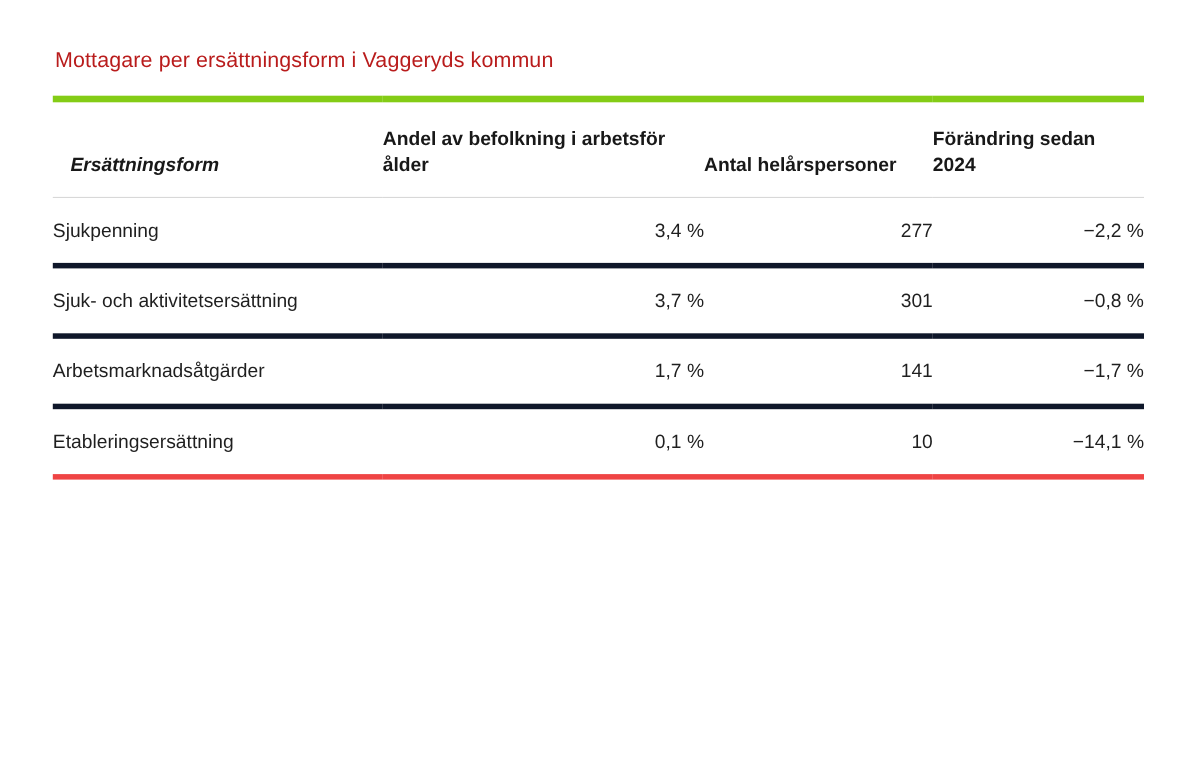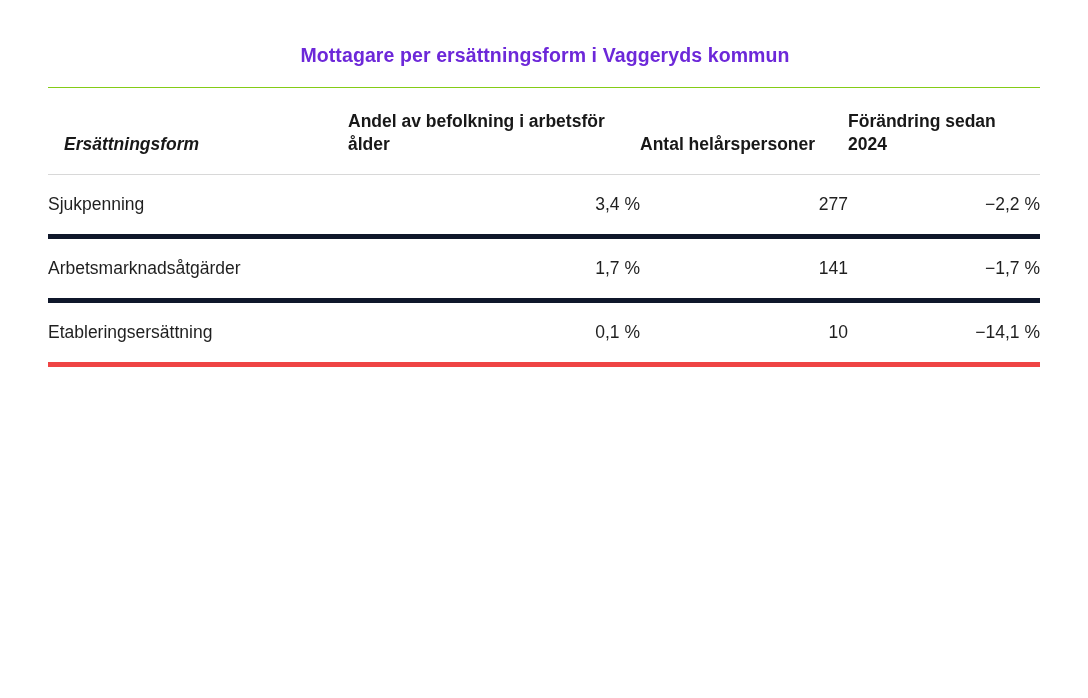--- a/index.html
+++ b/index.html
@@ -16,39 +16,38 @@
   }
   .page {
     box-sizing: border-box;
     width: 1088px;
     height: 698px;
     padding: 44px 48px 0 48px;
     background: #ffffff;
   }
   .table-title {
     font-size: 19.5px;
-    font-weight: bold;
+    font-weight: normal;
     letter-spacing: 0.1px;
-    color: #6d28d9;
+    color: #b91c1c;
     margin: 0 0 20px 2px;
-    text-align: center;
   }
   table.stat-table {
     width: 992px;
     border-collapse: collapse;
     table-layout: fixed;
   }
   table.stat-table thead th {
     font-size: 17.5px;
     font-weight: bold;
     color: #181818;
     line-height: 1.32;
     vertical-align: bottom;
     padding: 22px 0 18px 0;
-    border-top: 1px solid #84cc16;
+    border-top: 6px solid #84cc16;
     border-bottom: 1px solid #d8d8d8;
   }
   table.stat-table thead th.c-form {
     text-align: left;
     padding-left: 16px;
     font-style: italic;
   }
   table.stat-table thead th.c-share,
   table.stat-table thead th.c-count,
   table.stat-table thead th.c-change {
@@ -114,20 +113,28 @@
       <tr>
         <td class="c-form">
             <span class="wrap-cell">Sjukpenning</span>
           </td>
         <td class="c-share">3,4 %</td>
         <td class="c-count">277</td>
         <td class="c-change">−2,2 %</td>
       </tr>
       <tr>
         <td class="c-form">
+            <span class="wrap-cell">Sjuk- och aktivitetsersättning</span>
+          </td>
+        <td class="c-share">3,7 %</td>
+        <td class="c-count">301</td>
+        <td class="c-change">−0,8 %</td>
+      </tr>
+      <tr>
+        <td class="c-form">
             <span class="wrap-cell">Arbetsmarknadsåtgärder</span>
           </td>
         <td class="c-share">1,7 %</td>
         <td class="c-count">141</td>
         <td class="c-change">−1,7 %</td>
       </tr>
       <tr>
         <td class="c-form">
             <span class="wrap-cell">Etableringsersättning</span>
           </td>

